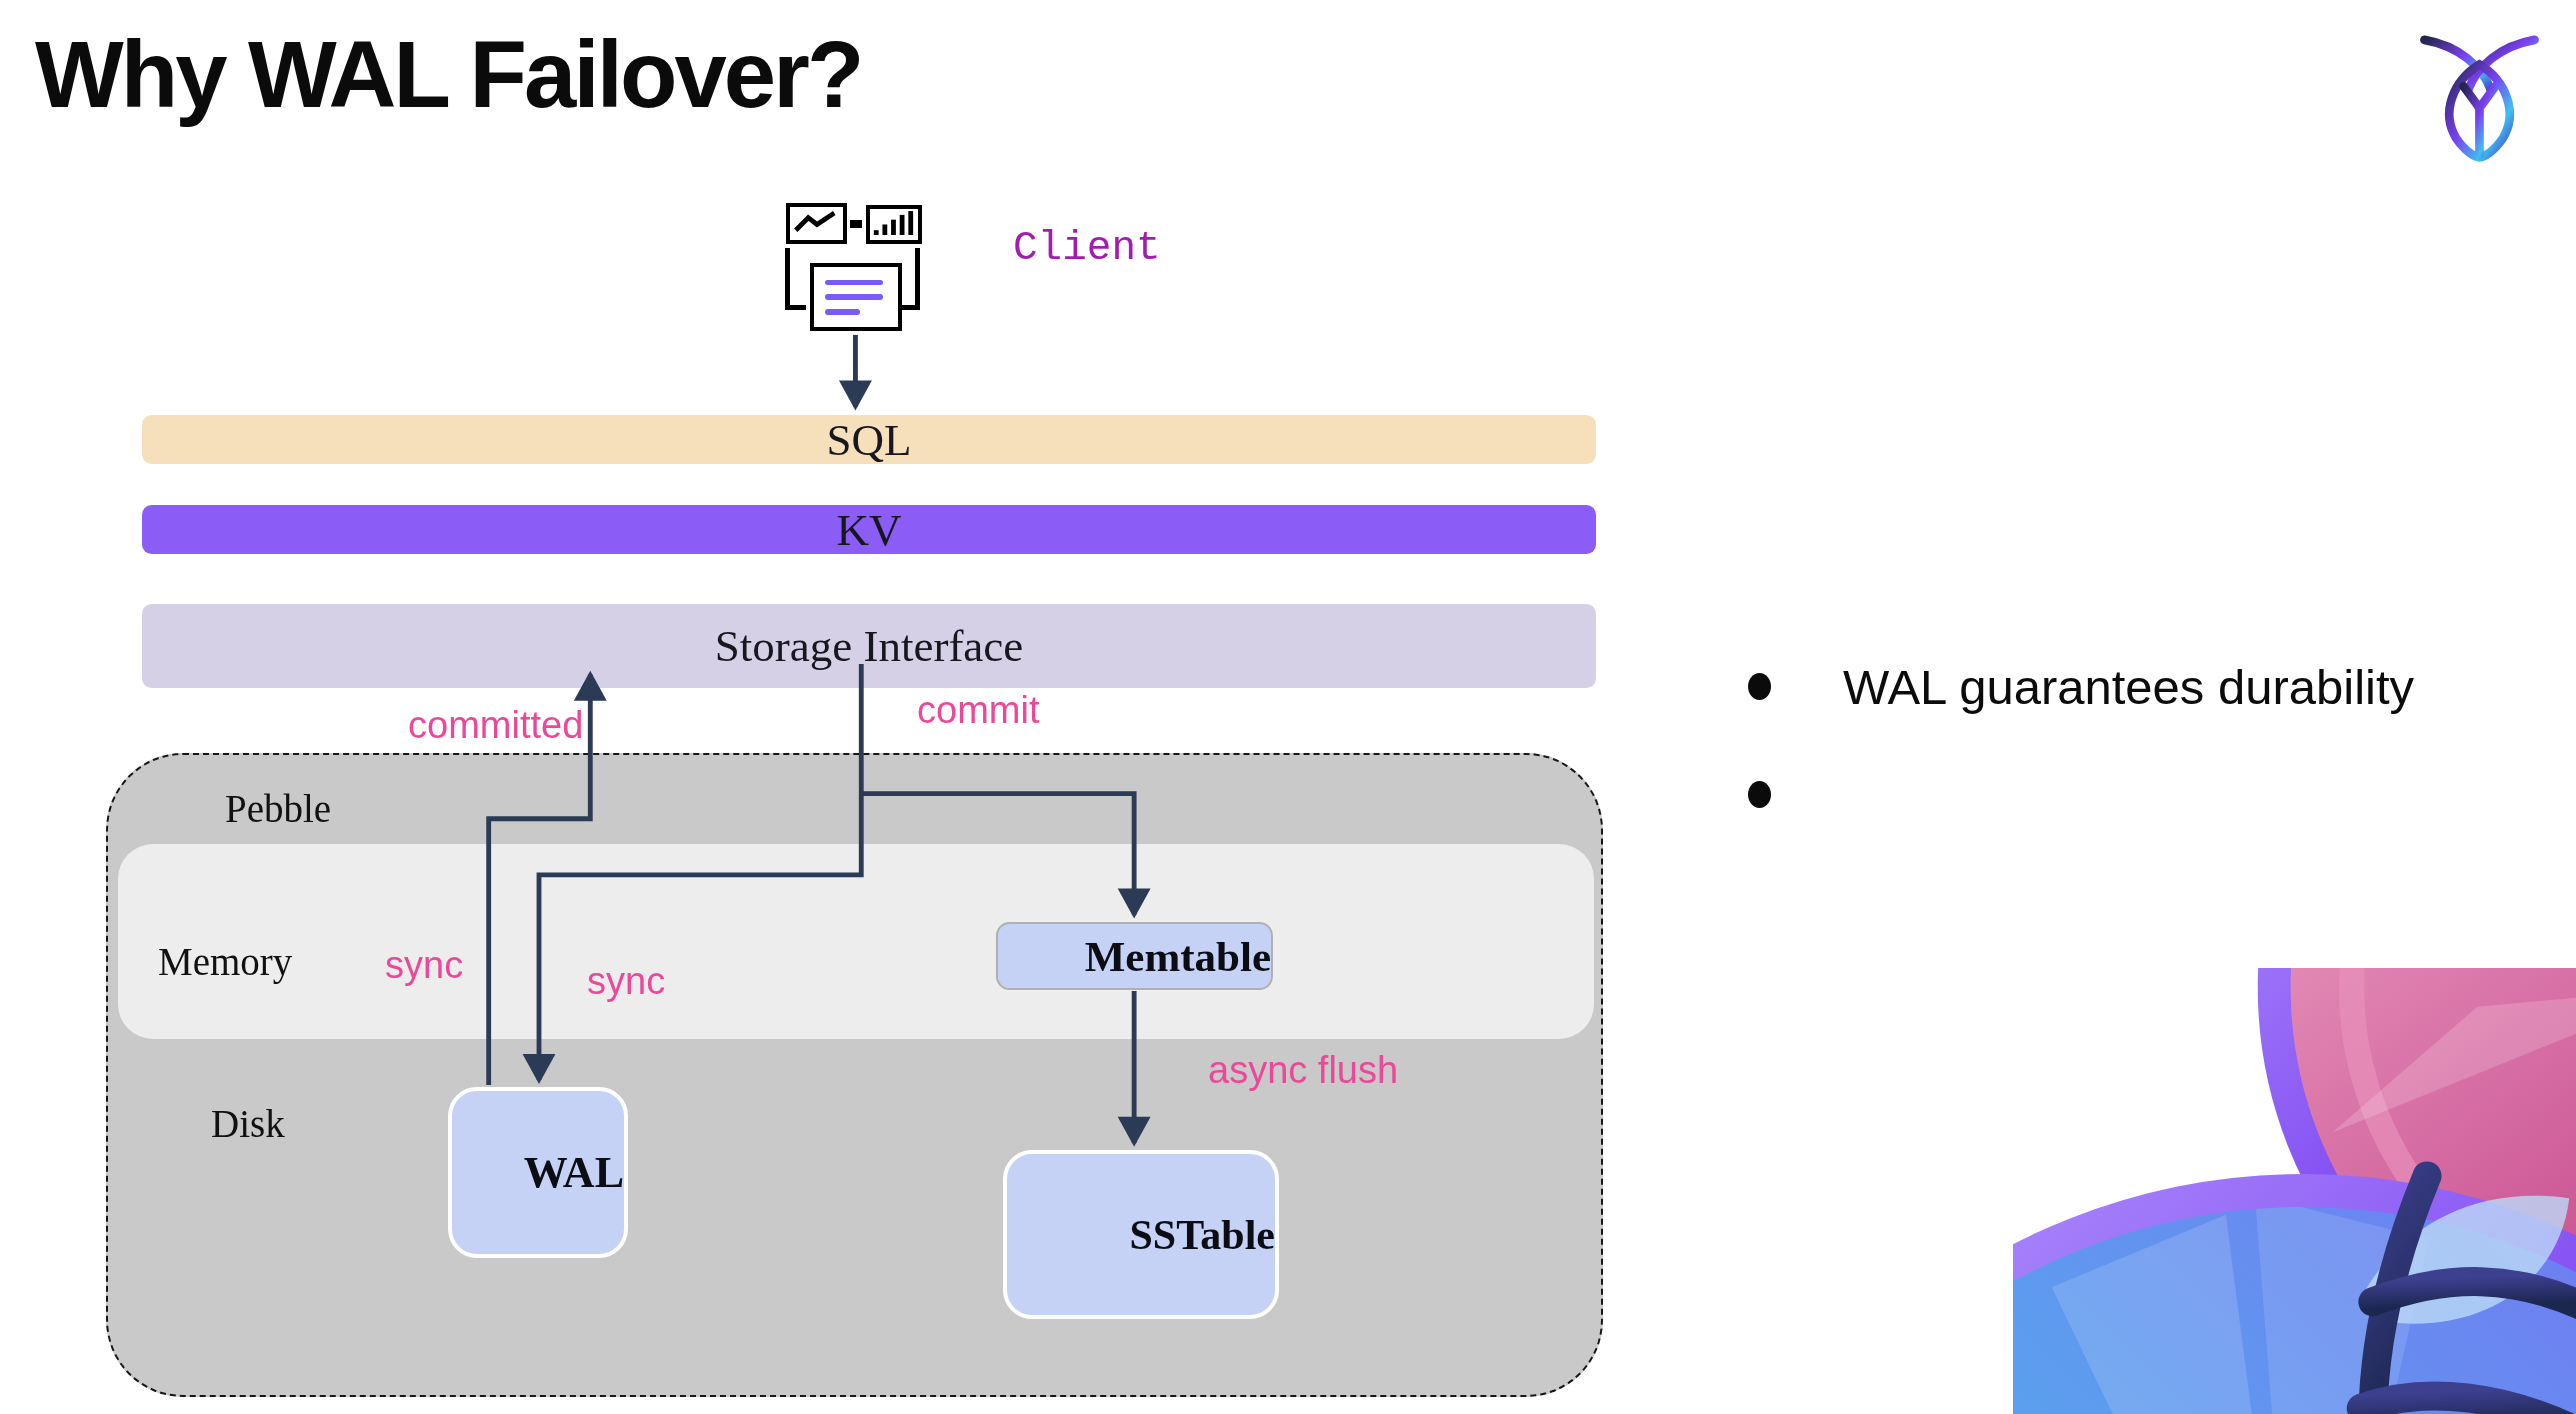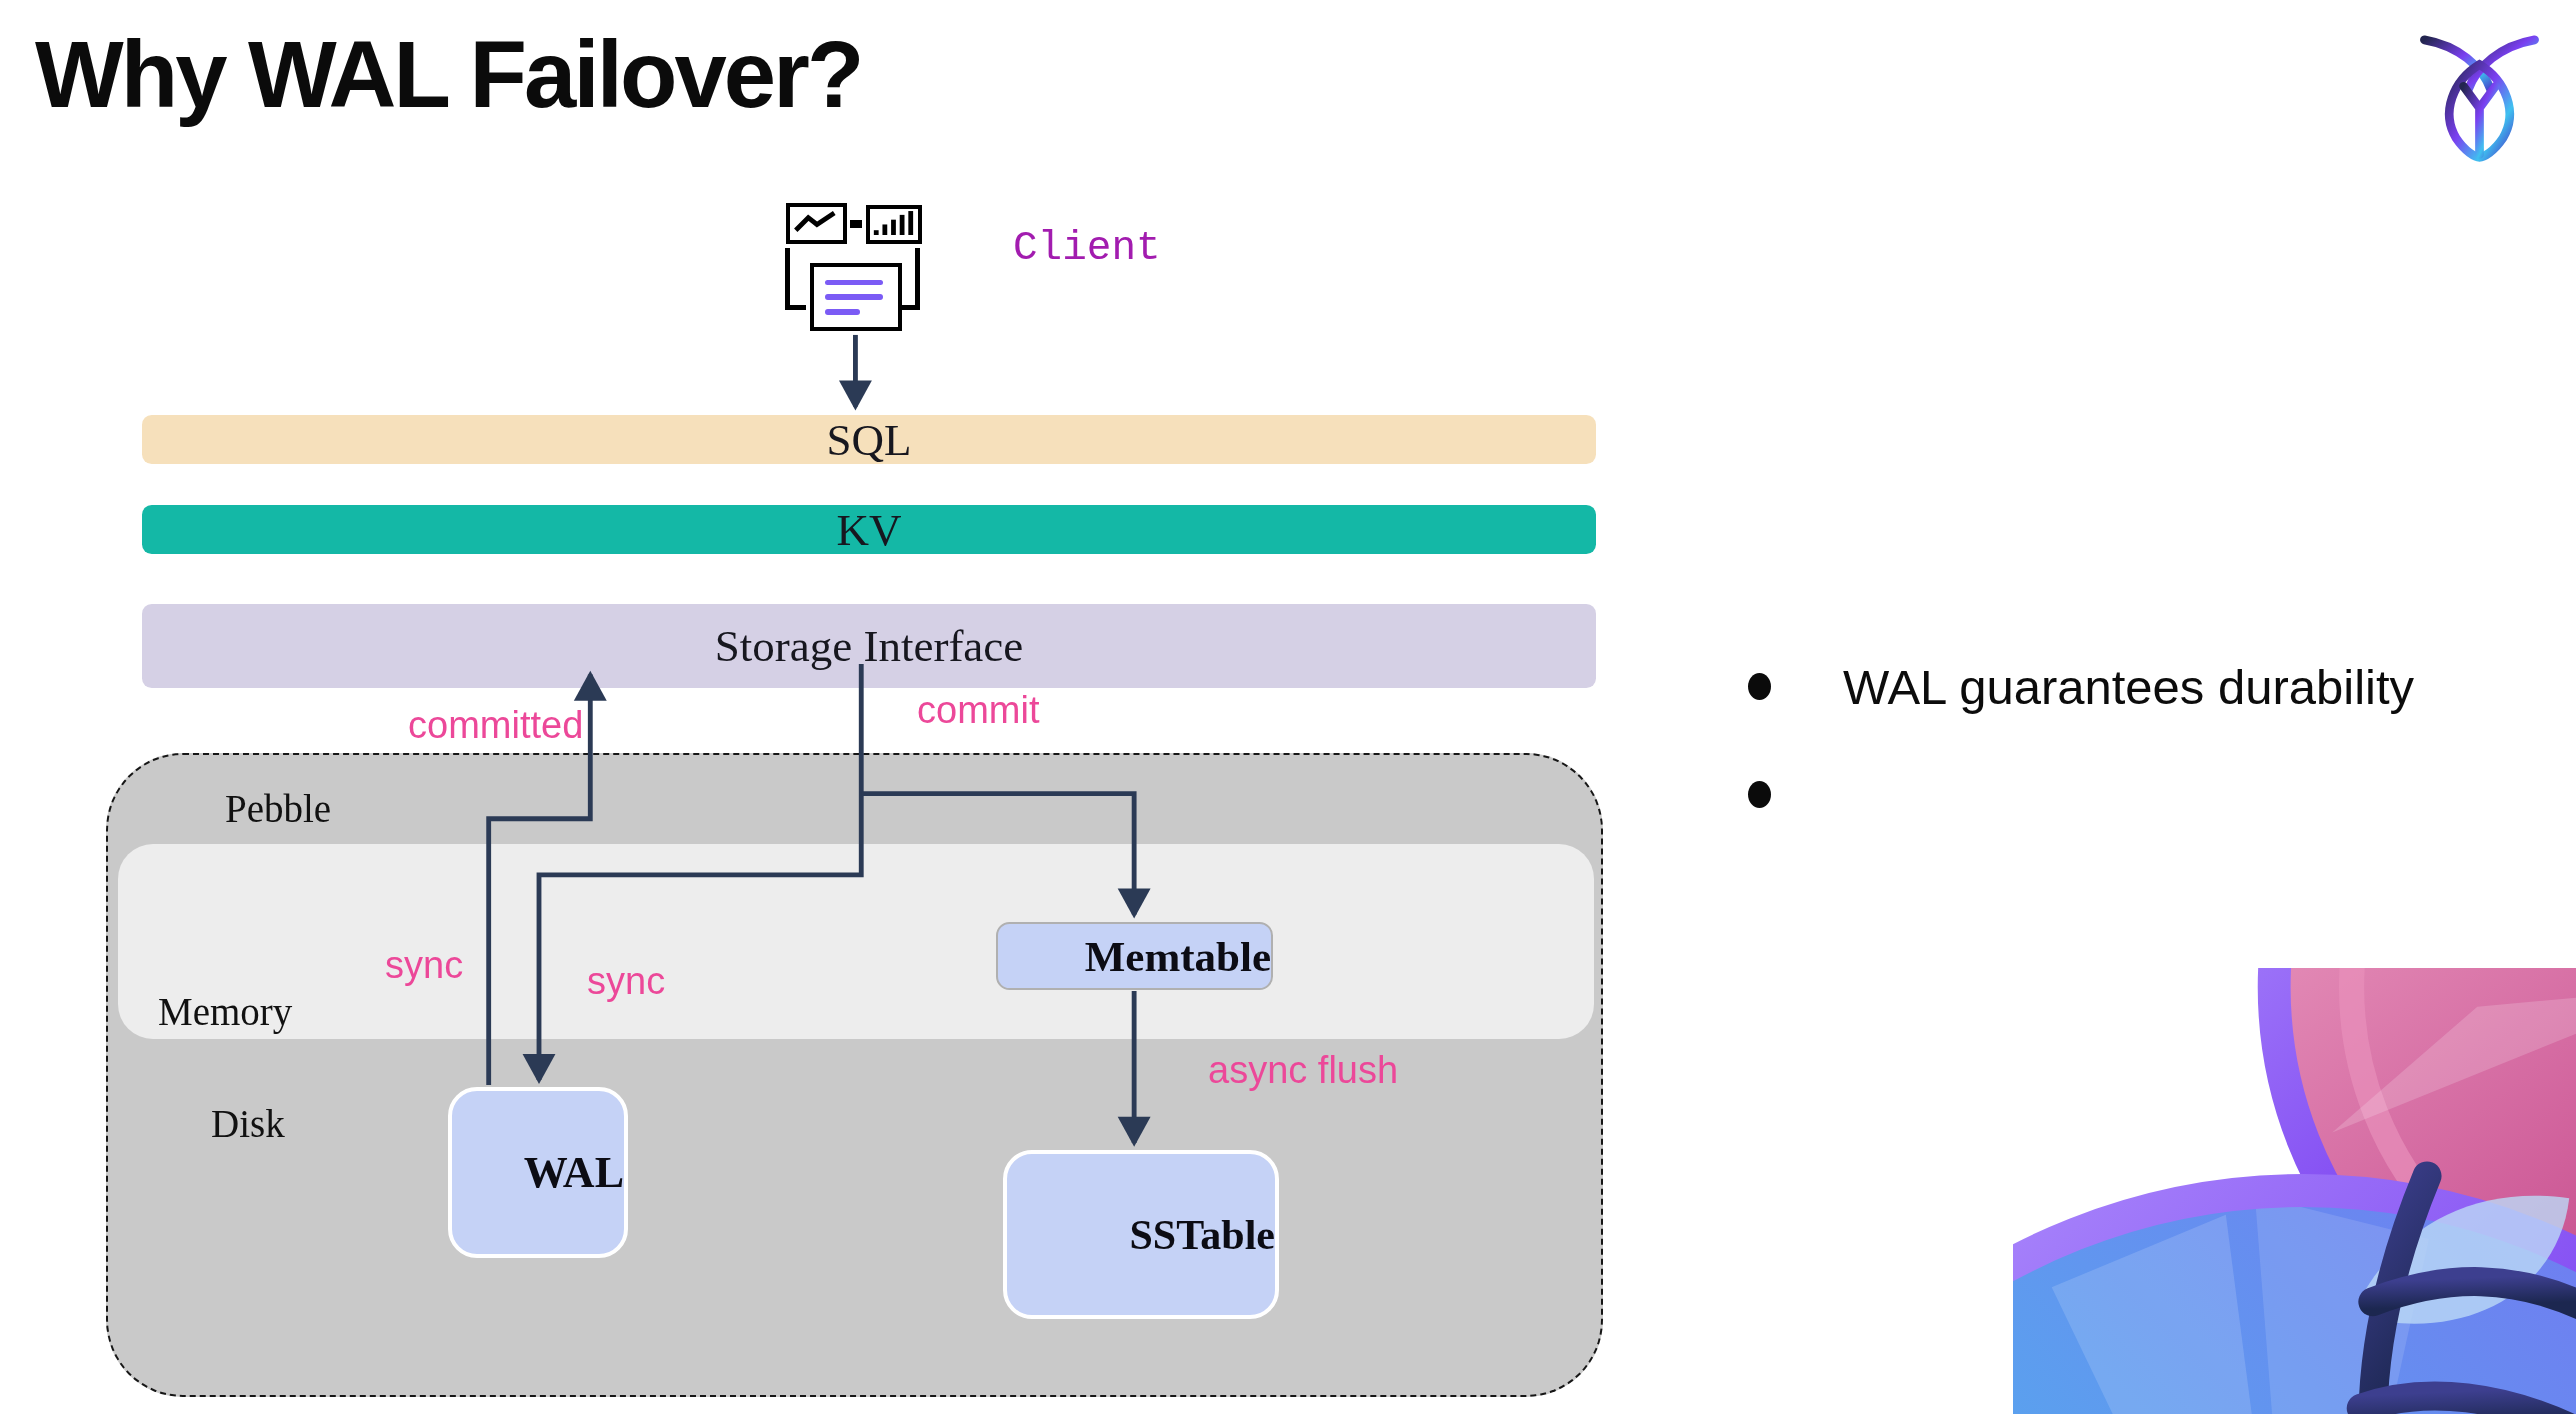--- a/index.html
+++ b/index.html
@@ -29,21 +29,21 @@
     box-sizing:border-box;
   }
   .memory-band{
     left:118px;top:844px;width:1476px;height:195px;
     background:#ededed;border-radius:35px;
   }
   .region-label{
     font-family:"Liberation Serif",serif;font-size:39px;color:#111111;
   }
   .lbl-pebble{left:225px;top:786px;}
-  .lbl-memory{left:158px;top:989px;}
+  .lbl-memory{left:158px;top:939px;}
   .lbl-disk{left:211px;top:1101px;}
   
   .edge-label{font-size:38px;color:#ec4899;}
   .lbl-committed{left:408px;top:704px;}
   .lbl-commit{left:917px;top:689px;}
   .lbl-sync1{left:385px;top:944px;}
   .lbl-sync2{left:587px;top:960px;}
   .lbl-async{left:1208px;top:1049px;}
   
   .node{
@@ -122,21 +122,21 @@
   <div class="abs doc">
     <div class="doc-line" style="top:12.6px;width:58px;background:#7b5bf5;"></div>
     <div class="doc-line" style="top:27px;width:58px;background:#7b5bf5;"></div>
     <div class="doc-line" style="top:42px;width:35px;background:#7b5bf5;"></div>
   </div>
   <div class="abs lbl-client">Client</div>
 
   <div class="abs bar bar-sql" style="background: rgb(246, 224, 187);">
     <span>SQL</span>
   </div>
-  <div class="abs bar bar-kv" style="background: #14b8a6;">
+  <div class="abs bar bar-kv" style="background: #8b5cf6;">
     <span>KV</span>
   </div>
   <div class="abs bar bar-si" style="background: rgb(213, 208, 229);">
     <span>Storage Interface</span>
   </div>
 
   <div class="abs pebble"></div>
   <div class="abs memory-band"></div>
   <div class="abs region-label lbl-pebble">Pebble</div>
   <div class="abs region-label lbl-memory">Memory</div>

